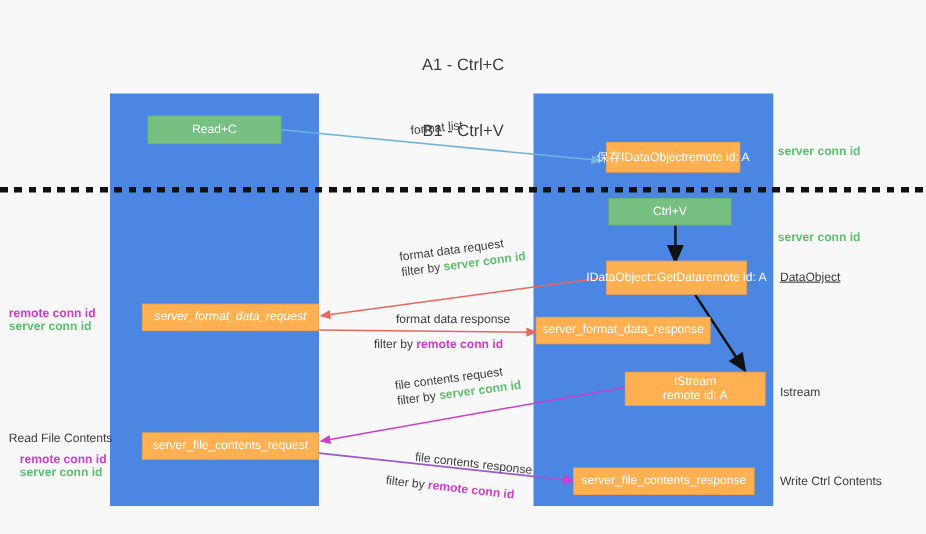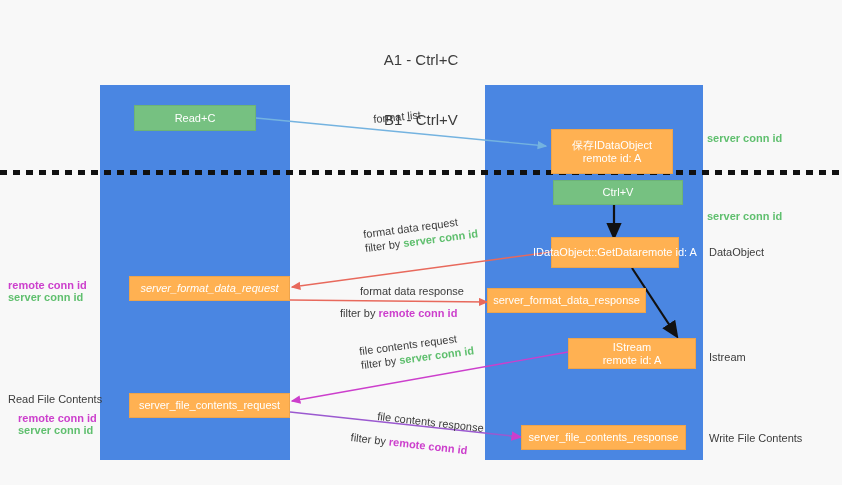--- a/index.html
+++ b/index.html
@@ -93,26 +93,26 @@
 
     <line x1="568" y1="352" x2="292" y2="401" stroke="#cc3fcc" stroke-width="1.4" marker-end="url(#am)"></line>
 
     <line x1="290" y1="412" x2="521" y2="437" stroke="#9b59d0" stroke-width="1.6" marker-end="url(#am)"></line>
   </svg>
 
   <div class="dash"></div>
 
   <div class="abs box green" style="left:134px;top:105px;width:122px;height:26px;">Read+C</div>
 
-  <div class="abs box orange" style="left:551px;top:129px;width:122px;height:45px;flex-direction:column;">
+  <div class="abs box orange" style="left:551px;top:129px;width:122px;height:28px;flex-direction:row;">
     <span>保存IDataObject</span>
     <span>remote id: A</span>
   </div>
 
-  <div class="abs box green" style="left:553px;top:180px;width:130px;height:25px;">Ctrl+V</div>
+  <div class="abs box green" style="left:553px;top:180px;width:112px;height:25px;">Ctrl+V</div>
 
   <div class="abs box orange" style="left:551px;top:237px;width:128px;height:31px;flex-direction:row;">
     <span>IDataObject::GetData</span>
     <span>remote id: A</span>
   </div>
 
   <div class="abs box orange" style="left:129px;top:276px;width:161px;height:25px;font-style:italic;">server_format_data_request</div>
 
   <div class="abs box orange" style="left:487px;top:288px;width:159px;height:25px;">server_format_data_response</div>
 
@@ -120,23 +120,23 @@
     <span>IStream</span>
     <span>remote id: A</span>
   </div>
 
   <div class="abs box orange" style="left:521px;top:425px;width:165px;height:25px;">server_file_contents_response</div>
 
   <div class="abs box orange" style="left:129px;top:393px;width:161px;height:25px;">server_file_contents_request</div>
 
   <div class="abs kv green-t" style="left:707px;top:132px;">server conn id</div>
   <div class="abs kv green-t" style="left:707px;top:210px;">server conn id</div>
-  <div class="abs sideLbl" style="left:709px;top:245px;">DataObject</div>
+  <div class="abs sideLbl" style="left:709px;top:245px;text-decoration:underline;">DataObject</div>
   <div class="abs sideLbl" style="left:709px;top:350px;">Istream</div>
-  <div class="abs sideLbl" style="left:709px;top:431px;">Write File Contents</div>
+  <div class="abs sideLbl" style="left:709px;top:431px;">Write Ctrl Contents</div>
 
   <div class="abs kv mag-t" style="left:8px;top:279px;">remote conn id</div>
   <div class="abs kv green-t" style="left:8px;top:291px;">server conn id</div>
 
   <div class="abs sideLbl" style="left:8px;top:392px;">Read File Contents</div>
   <div class="abs kv mag-t" style="left:18px;top:412px;">remote conn id</div>
   <div class="abs kv green-t" style="left:18px;top:424px;">server conn id</div>
 
   <div class="abs lbl rot" style="left:374px;top:112px;transform:rotate(-5.5deg);">format list</div>
 

